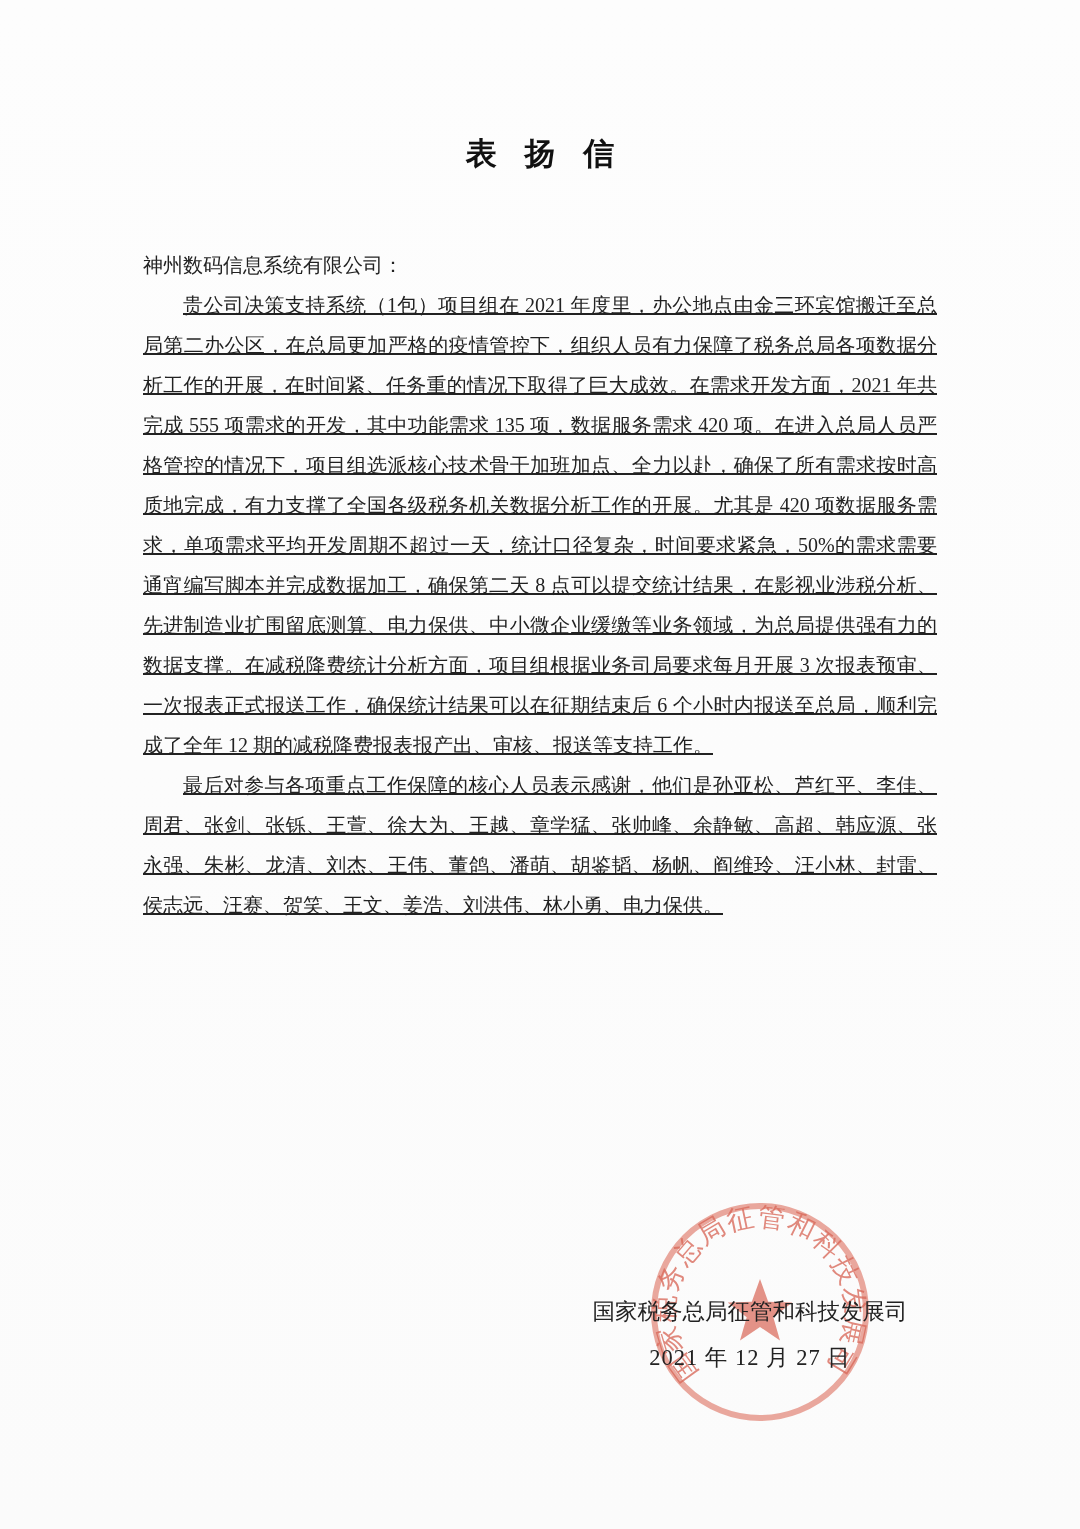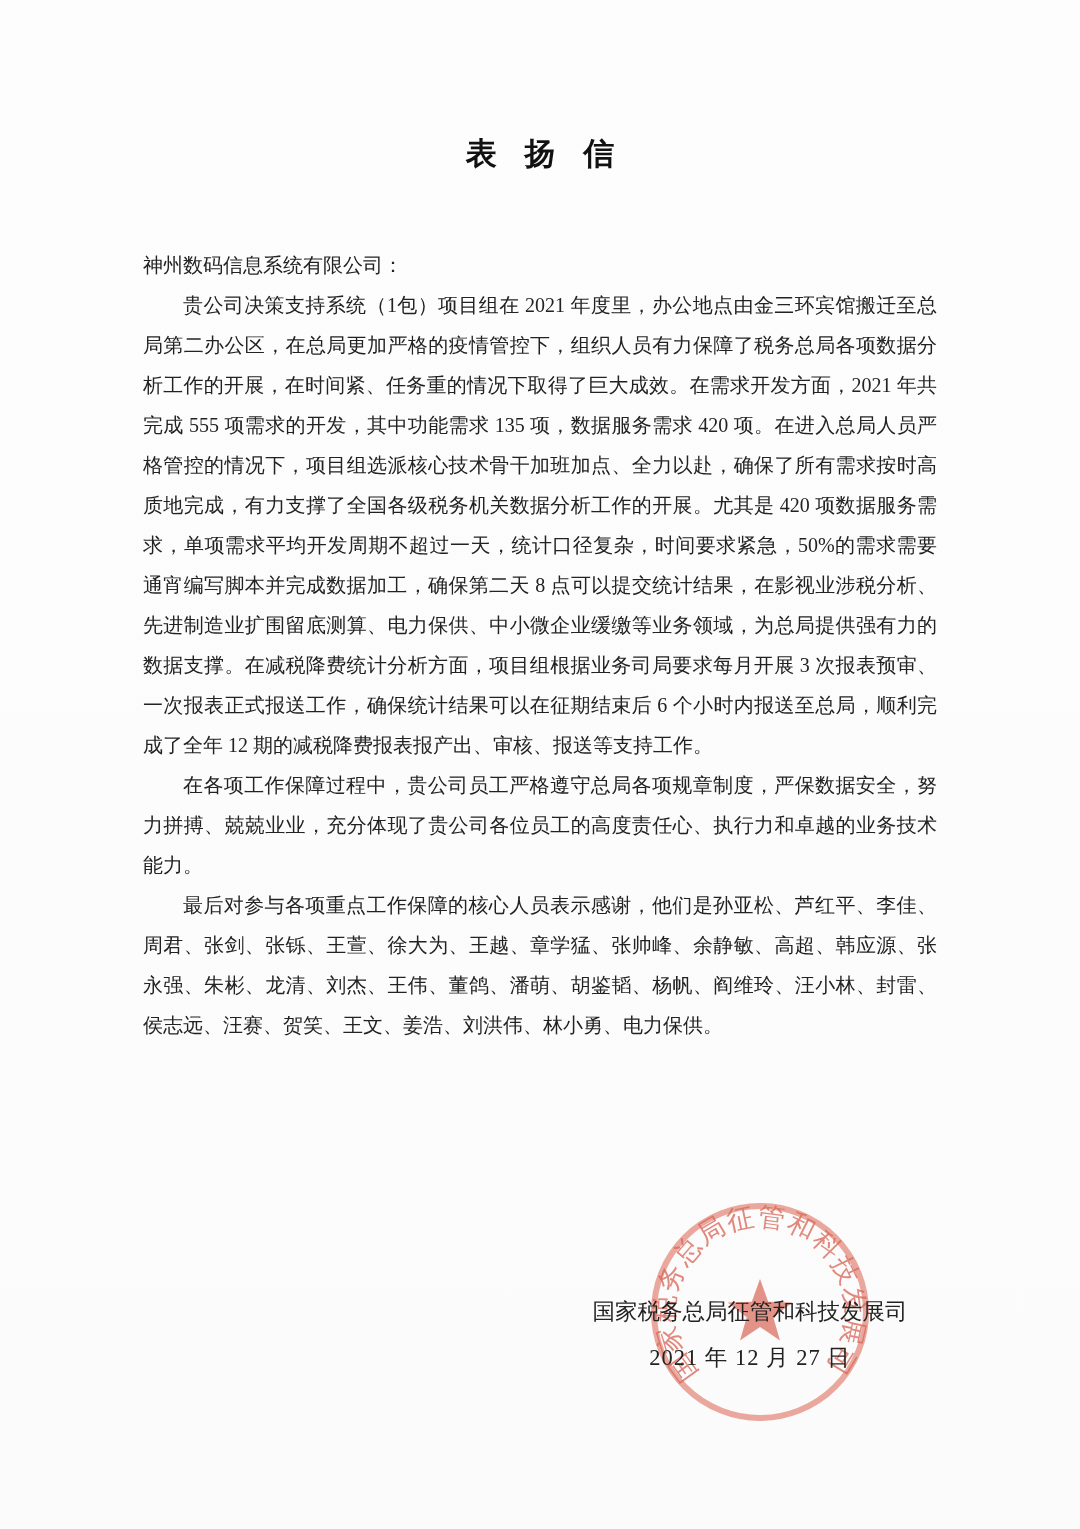--- a/index.html
+++ b/index.html
@@ -39,20 +39,21 @@
     text-align: justify;
     text-justify: inter-ideograph;
     color: #222;
   }
   .salutation {
     margin: 0;
   }
   .para {
     margin: 0;
     text-indent: 2em;
+    text-decoration: underline;
   }
   .sign-block {
     position: absolute;
     left: 420px;
     top: 1292px;
     width: 660px;
     text-align: center;
     font-size: 22.5px;
     line-height: 40px;
     color: #222;
@@ -79,21 +80,20 @@
 </head>
 <body>
 
 <div class="page">
 
   <div class="doc-title">表 扬 信</div>
 
   <div class="letter-body">
     <p class="salutation">神州数码信息系统有限公司：</p>
     <p class="para">贵公司决策支持系统（1包）项目组在 2021 年度里，办公地点由金三环宾馆搬迁至总局第二办公区，在总局更加严格的疫情管控下，组织人员有力保障了税务总局各项数据分析工作的开展，在时间紧、任务重的情况下取得了巨大成效。在需求开发方面，2021 年共完成 555 项需求的开发，其中功能需求 135 项，数据服务需求 420 项。在进入总局人员严格管控的情况下，项目组选派核心技术骨干加班加点、全力以赴，确保了所有需求按时高质地完成，有力支撑了全国各级税务机关数据分析工作的开展。尤其是 420 项数据服务需求，单项需求平均开发周期不超过一天，统计口径复杂，时间要求紧急，50%的需求需要通宵编写脚本并完成数据加工，确保第二天 8 点可以提交统计结果，在影视业涉税分析、先进制造业扩围留底测算、电力保供、中小微企业缓缴等业务领域，为总局提供强有力的数据支撑。在减税降费统计分析方面，项目组根据业务司局要求每月开展 3 次报表预审、一次报表正式报送工作，确保统计结果可以在征期结束后 6 个小时内报送至总局，顺利完成了全年 12 期的减税降费报表报产出、审核、报送等支持工作。</p>
-    <p class="para">在各项工作保障过程中，贵公司员工严格遵守总局各项规章制度，严保数据安全，努力拼搏、兢兢业业，充分体现了贵公司各位员工的高度责任心、执行力和卓越的业务技术能力。</p>
     <p class="para">最后对参与各项重点工作保障的核心人员表示感谢，他们是孙亚松、芦红平、李佳、周君、张剑、张铄、王萱、徐大为、王越、章学猛、张帅峰、余静敏、高超、韩应源、张永强、朱彬、龙清、刘杰、王伟、董鸽、潘萌、胡鉴韬、杨帆、阎维玲、汪小林、封雷、侯志远、汪赛、贺笑、王文、姜浩、刘洪伟、林小勇、电力保供。</p>
   </div>
 
   <div class="seal-wrap">
     <svg width="228" height="228" viewBox="0 0 228 228">
       <defs>
         <path id="sealTextArc" d="M 56.2 175.8 A 86 86 0 1 1 177.8 175.8"></path>
       </defs>
       <circle cx="117" cy="115" r="106" fill="none" stroke="#dd7263" stroke-width="6" opacity="0.62"></circle>
       <polygon points="117,82 125.2,104.7 149.3,105.5 130.3,120.3 137,143.5 117,130 97,143.5 103.7,120.3 84.7,105.5 108.8,104.7" fill="#d9695a" opacity="0.72"></polygon>

